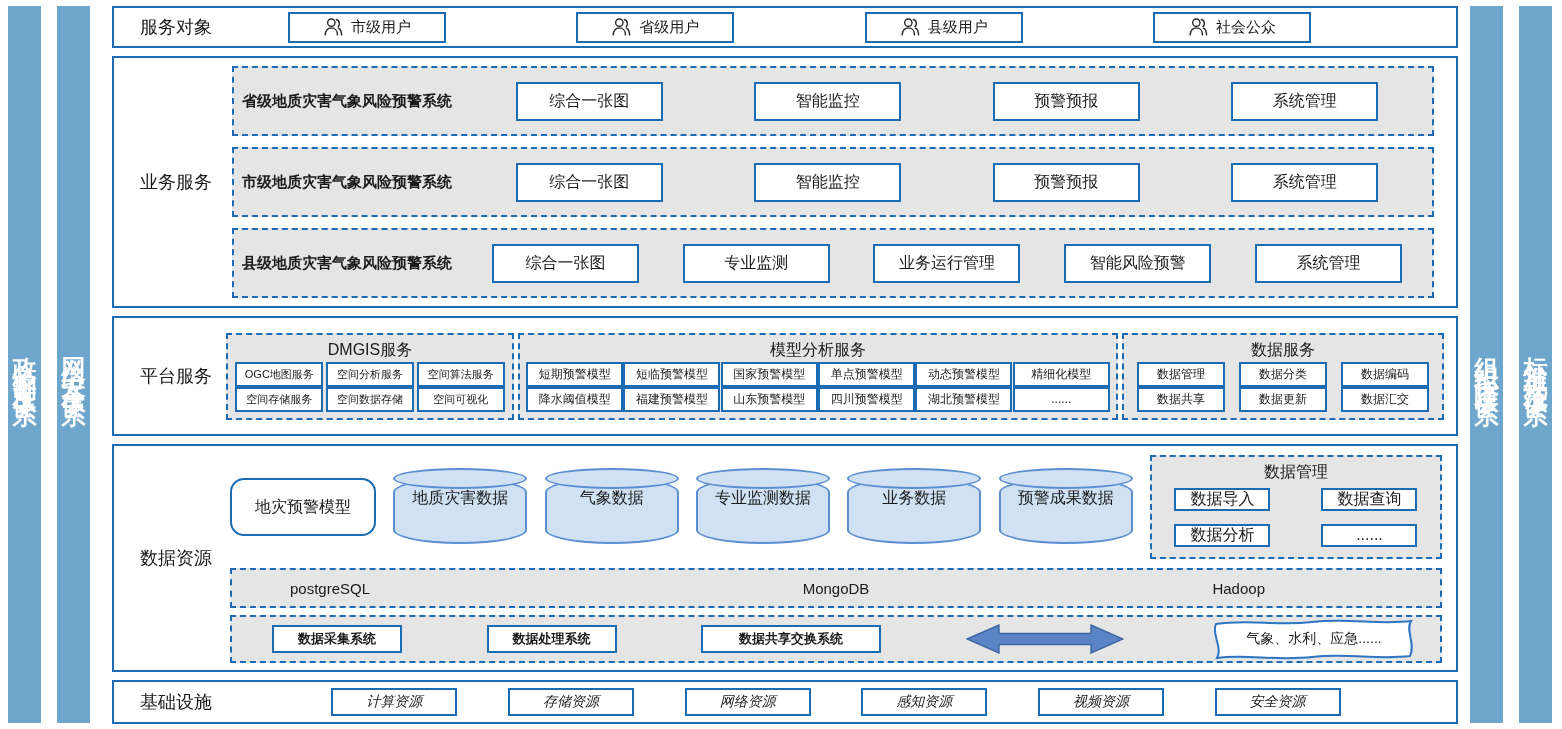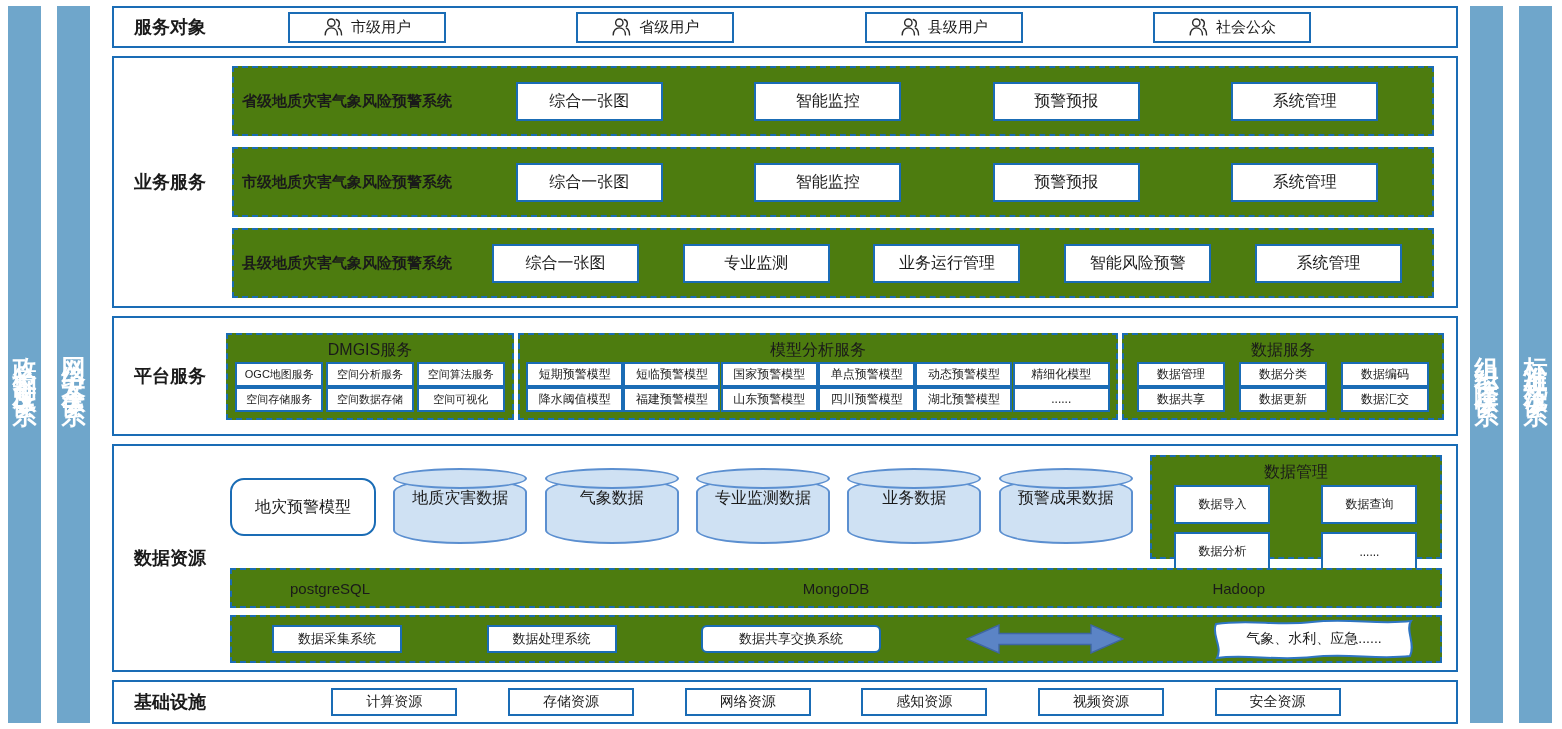--- a/index.html
+++ b/index.html
@@ -21,22 +21,22 @@
     color:#fff;font-weight:bold;font-size:24px;
     writing-mode:vertical-lr;text-orientation:upright;
     display:flex;align-items:center;justify-content:center;letter-spacing:9px;
   }
   .pl1{left:8px;}  .pl2{left:57px;}
   .pr1{left:1470px;} .pr2{left:1519px;}
 
   
   .main{position:absolute;left:112px;top:6px;width:1346px;display:flex;flex-direction:column;gap:8px;}
   .sec{border:2px solid var(--b);background:#fff;display:flex;align-items:center;}
-  .sec-label{flex:none;width:112px;padding-left:20px;font-weight:bold;font-size:18px;}
-  .dashed{border:2px dashed var(--b);background:#4d7c0f;}
+  .sec-label{flex:none;width:112px;padding-left:26px;font-weight:normal;font-size:18px;}
+  .dashed{border:2px dashed var(--b);background:#e5e5e5;}
   .ibox{border:2px solid var(--b);background:#fff;display:flex;align-items:center;justify-content:center;text-align:center;}
 
   
   .sec-targets{height:42px;}
   .targets{flex:1;display:flex;justify-content:space-between;padding:0 145px 0 62px;}
   .user-box{width:158px;height:31px;gap:7px;font-size:15px;}
   .uicon{display:flex;align-items:center;}
 
   
   .sec-biz{height:252px;}
@@ -66,36 +66,36 @@
     display:flex;align-items:center;justify-content:center;font-size:16px;background:#fff;font-family:Liberation Serif, serif;}
   .cyl{position:relative;flex:none;width:134px;height:78px;}
   .cyl .body{position:absolute;left:0;right:0;top:10px;bottom:2px;background:var(--cylfill);
     border:2px solid var(--cylline);border-radius:50%/14px;}
   .cyl .cap{position:absolute;left:0;right:0;top:0;height:21px;background:var(--cylfill);
     border:2px solid var(--cylline);border-radius:50%;}
   .cyl .lbl{position:absolute;left:0;right:0;top:20px;text-align:center;font-size:16px;}
   .dm-box{flex:none;width:292px;height:104px;display:flex;flex-direction:column;padding:2px 10px 8px 10px;}
   .dm-title{text-align:center;font-size:16px;height:26px;line-height:26px;}
   .dm-grid{flex:1;display:grid;grid-template-columns:1fr 1fr;gap:8px 26px;align-items:center;justify-items:center;}
-  .dm-item{width:96px;height:39px;font-size:12px;}
+  .dm-item{width:96px;height:23px;font-size:16px;}
   .db-row{height:40px;display:grid;grid-template-columns:1fr 1fr 1fr;align-items:center;font-size:15px;}
   .db-l{text-align:left;padding-left:58px;}
   .db-c{text-align:center;}
   .db-r{text-align:right;padding-right:175px;}
   .sys-row{height:48px;display:flex;align-items:center;justify-content:space-between;padding:0 20px 0 40px;}
-  .sysbox{height:28px;font-size:13px;padding:0 10px;}
-  .s1{width:130px;} .s2{width:130px;} .s3{width:180px;border-radius:6px;}
+  .sysbox{height:28px;font-size:13px;padding:0 10px;font-weight:bold;}
+  .s1{width:130px;} .s2{width:130px;} .s3{width:180px;}
   .arrow-wrap{flex:none;display:flex;align-items:center;}
   .wavy{position:relative;flex:none;width:212px;height:44px;}
   .wavy svg{position:absolute;left:0;top:0;}
   .wavy .wlbl{position:absolute;left:0;right:0;top:0;bottom:0;display:flex;align-items:center;justify-content:center;font-size:14px;}
 
   
   .sec-infra{height:44px;}
-  .infra-items{flex:1;display:flex;justify-content:space-around;align-items:center;padding:0 90px 0 80px;}
+  .infra-items{flex:1;display:flex;justify-content:space-around;align-items:center;padding:0 90px 0 80px;font-style:italic;}
   .infra-box{width:126px;height:28px;font-size:14px;}
 </style>
 </head>
 <body>
 
 <div class="stage">
 
   <div class="pillar pl1">政策制度体系</div>
   <div class="pillar pl2">网络安全体系</div>
   <div class="pillar pr1">组织保障体系</div>

